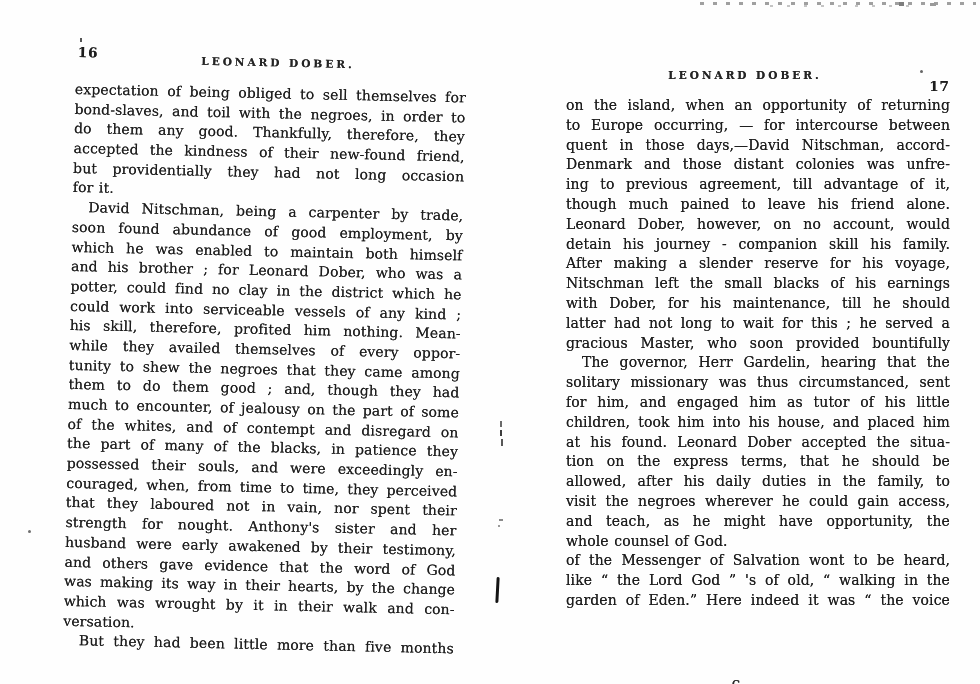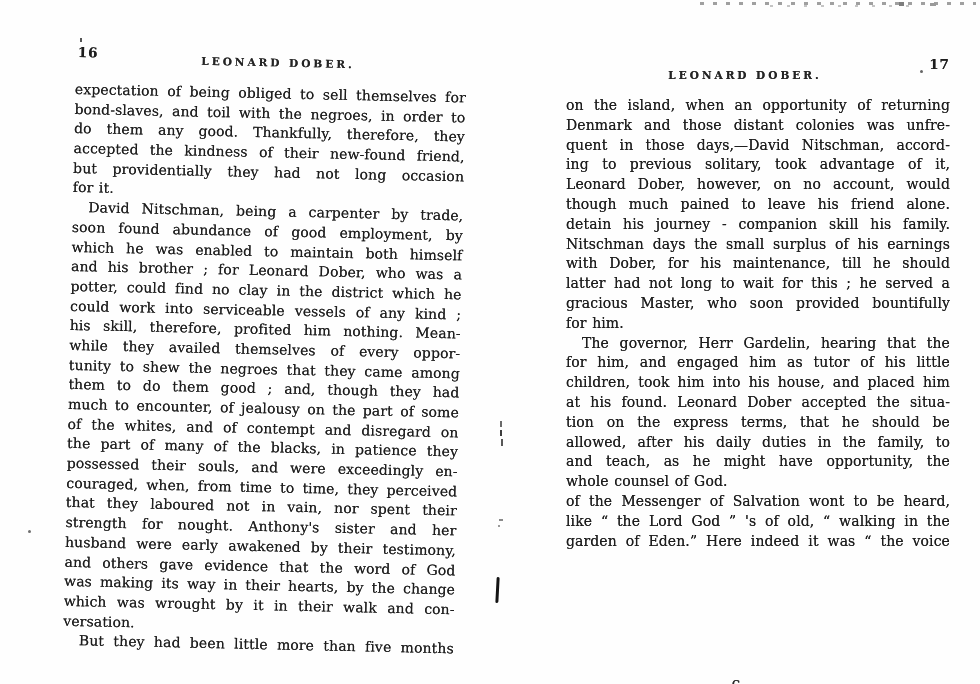--- a/index.html
+++ b/index.html
@@ -28,21 +28,21 @@
     text-shadow: 0 0 .4px rgba(0,0,0,.65);
   }
   .page-right .running-header { left: 0; right: 26px; top: 13px; }
   .page-number {
     position: absolute;
     font-size: 13.5px; font-weight: bold; letter-spacing: 1px;
     color: #1d1d1d;
     text-shadow: 0 0 .4px rgba(0,0,0,.6);
   }
   .page-left .page-number { left: 2px; top: 4px; }
-  .page-right .page-number { right: 0; top: 0; }
+  .page-right .page-number { right: 0; top: 22px; }
 
   .page-body { position: relative; }
   .line {
     font-size: 14px;
     line-height: 19.7px;
     height: 19.7px;
     white-space: normal;
     text-align: justify;
     text-align-last: justify;
     letter-spacing: .1px;
@@ -129,37 +129,40 @@
       </div>
   </div>
 
   <div class="page page-right">
     <div class="page-head">
       <span class="running-header">LEONARD DOBER.</span>
       <span class="page-number">17</span>
     </div>
     <div class="page-body" id="right-body">
         <div class="line">on the island, when an opportunity of returning</div>
+        <div class="line">to Europe occurring, — for intercourse between</div>
+        <div class="line">quent in those days,—David Nitschman, accord-</div>
         <div class="line">Denmark and those distant colonies was unfre-</div>
-        <div class="line">quent in those days,—David Nitschman, accord-</div>
-        <div class="line">ing to previous solitary, took advantage of it,</div>
+        <div class="line">ing to previous agreement, till advantage of it,</div>
+        <div class="line">though much pained to leave his friend alone.</div>
         <div class="line">Leonard Dober, however, on no account, would</div>
-        <div class="line">though much pained to leave his friend alone.</div>
         <div class="line">detain his journey - companion skill his family.</div>
-        <div class="line">Nitschman days the small surplus of his earnings</div>
+        <div class="line">After making a slender reserve for his voyage,</div>
+        <div class="line">Nitschman left the small blacks of his earnings</div>
         <div class="line">with Dober, for his maintenance, till he should</div>
         <div class="line">latter had not long to wait for this ; he served a</div>
         <div class="line">gracious Master, who soon provided bountifully</div>
-        <div class="line end">for him.</div>
         <div class="line ind">The governor, Herr Gardelin, hearing that the</div>
+        <div class="line">solitary missionary was thus circumstanced, sent</div>
         <div class="line">for him, and engaged him as tutor of his little</div>
         <div class="line">children, took him into his house, and placed him</div>
         <div class="line">at his found.  Leonard Dober accepted the situa-</div>
         <div class="line">tion on the express terms, that he should be</div>
         <div class="line">allowed, after his daily duties in the family, to</div>
+        <div class="line">visit the negroes wherever he could gain access,</div>
         <div class="line">and teach, as he might have opportunity, the</div>
         <div class="line end">whole counsel of God.</div>
         <div class="line">of the Messenger of Salvation wont to be heard,</div>
         <div class="line">like “ the Lord God ” 's of old, “ walking in the</div>
         <div class="line">garden of Eden.”   Here indeed it was “ the voice</div>
       </div>
     <div class="signature-mark">c</div>
   </div>
 
   <div class="artifact dash-strip-1"></div>

